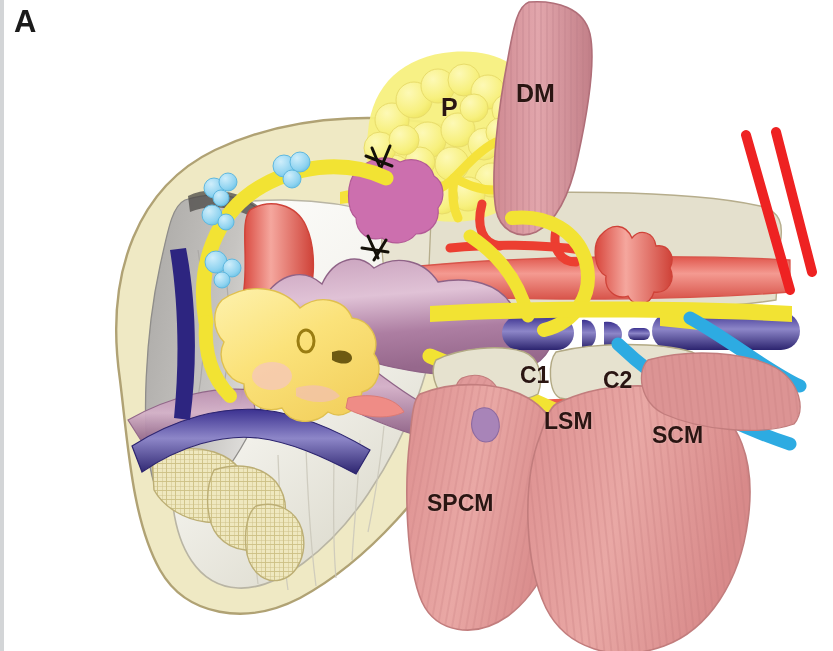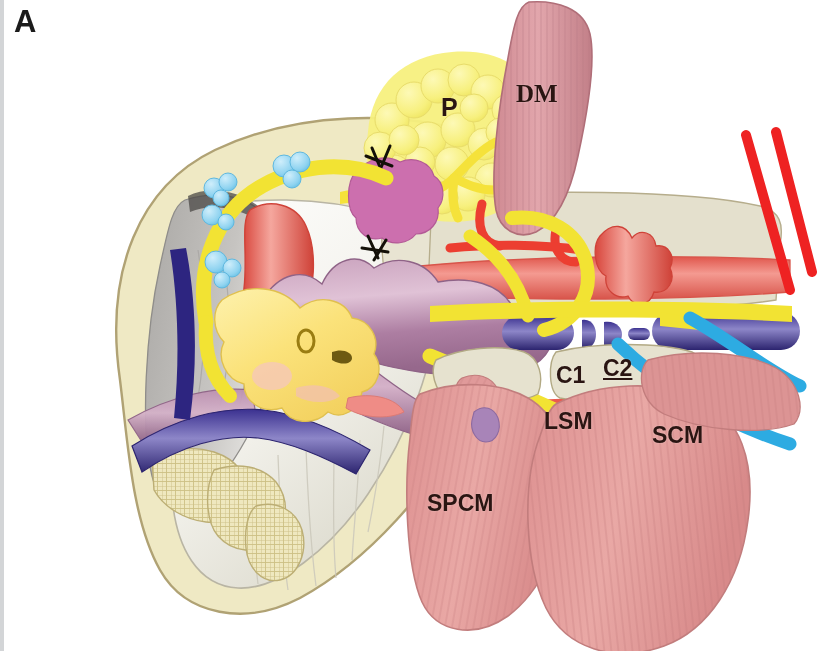--- a/index.html
+++ b/index.html
@@ -424,20 +424,20 @@
     </g>
 
     <g>
       <path d="M474 412 C484 404 494 408 498 418 C502 430 496 442 486 442
                C476 442 470 430 472 420 Z" fill="#a884b8" stroke="#8d6aa0" stroke-width="1.1"></path>
     </g>
 
   </svg>
 
   <div class="anno" style="left:441px; top:95px;  font-size:25px;">P</div>
-  <div class="anno" style="left:516px; top:81px;  font-size:25px;font-family:Liberation Serif, serif;">DM</div>
-  <div class="anno" style="left:520px; top:364px; font-size:23px;margin-left:36px;">C1</div>
-  <div class="anno" style="left:603px; top:357px; font-size:23px;text-decoration:underline;">C2</div>
+  <div class="anno" style="left:516px; top:81px;  font-size:25px;">DM</div>
+  <div class="anno" style="left:520px; top:364px; font-size:23px;">C1</div>
+  <div class="anno" style="left:603px; top:369px; font-size:23px;">C2</div>
   <div class="anno" style="left:544px; top:410px; font-size:23px;">LSM</div>
   <div class="anno" style="left:652px; top:424px; font-size:23px;">SCM</div>
   <div class="anno" style="left:427px; top:492px; font-size:23px;">SPCM</div>
 
 </div>
 
 </body></html>

